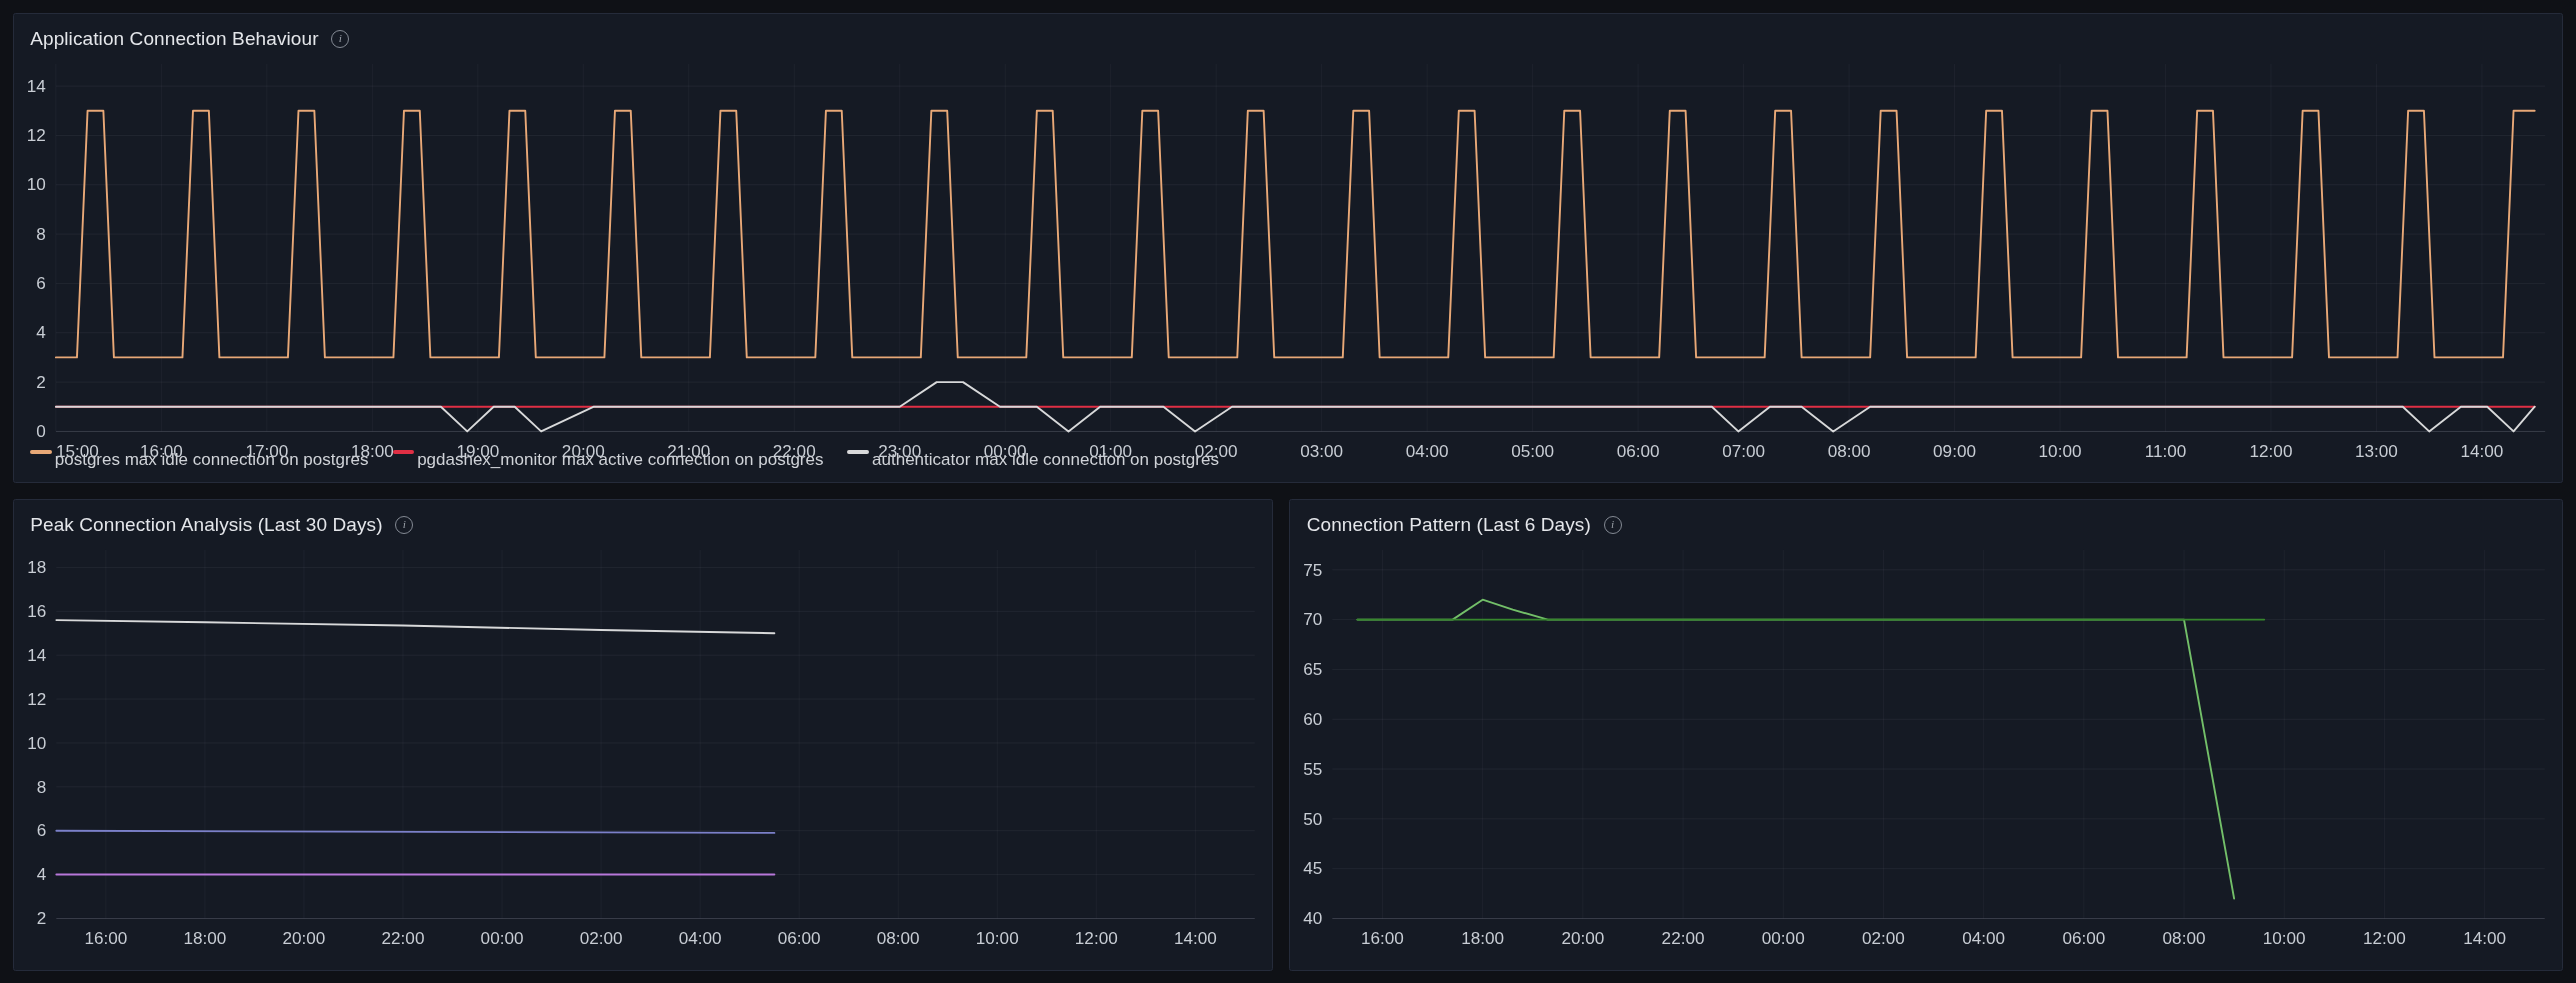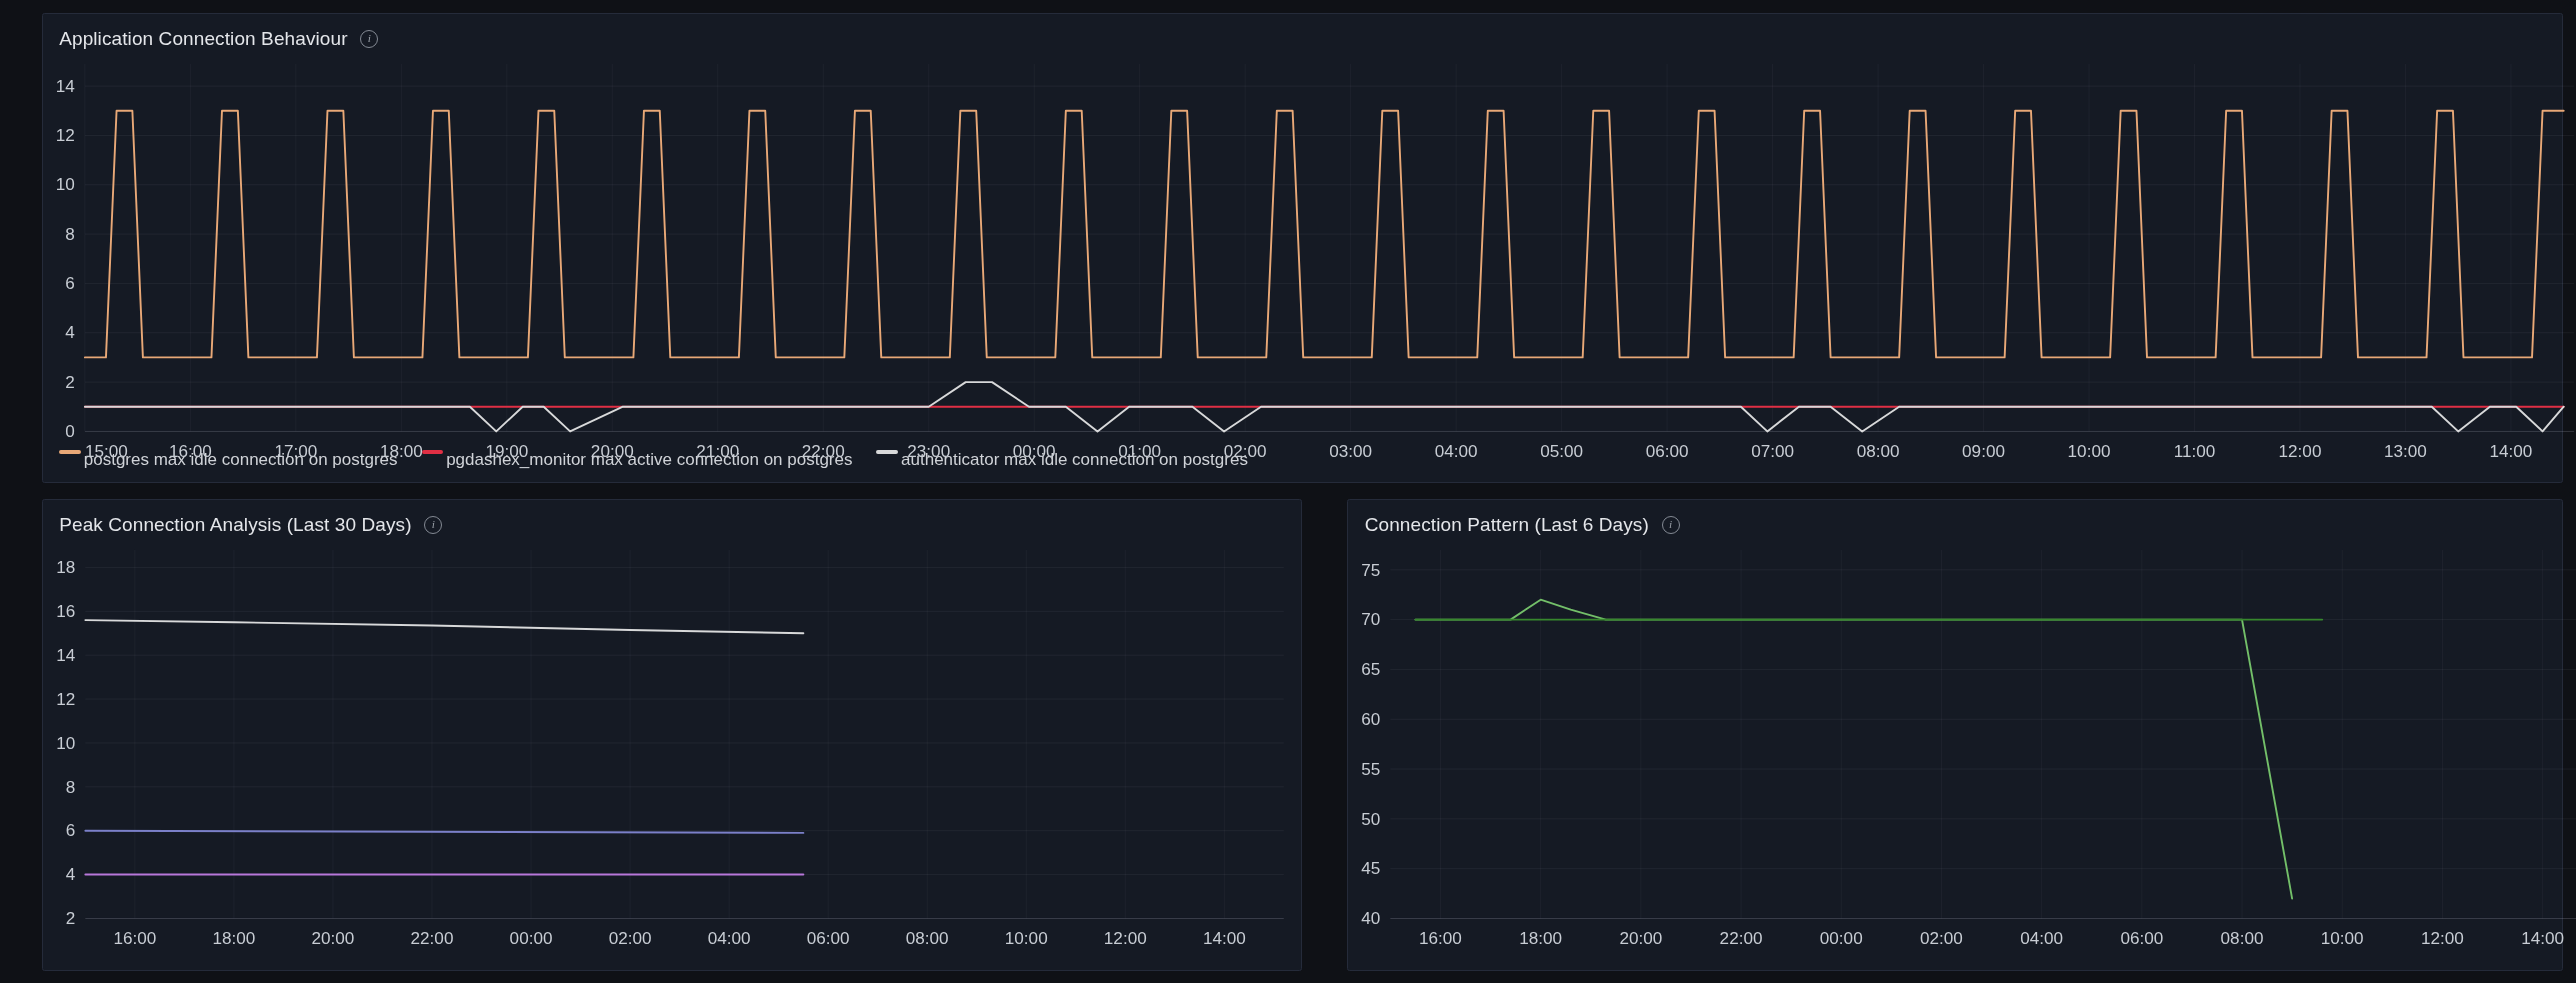--- a/index.html
+++ b/index.html
@@ -5,21 +5,21 @@
   *{box-sizing:border-box}
   html,body{margin:0;padding:0}
   body{
     width:2576px;height:984px;overflow:hidden;
     background:#0f1116;color:#d0d3d8;
     font-family:"Liberation Sans",sans-serif;
   }
   .dashboard{display:flex;flex-direction:column;gap:16.5px;padding:12.7px;height:100%;width:100%}
   .panel{
     background:#151a24;border:0.6px solid #252b3a;border-radius:2.5px;
-    display:flex;flex-direction:column;min-width:0;min-height:0;margin-left:29px;
+    display:flex;flex-direction:column;min-width:0;min-height:0;
   }
   .panel-top{height:470px}
   .row{display:flex;gap:16.5px;flex:1;min-height:0}
   .panel-left{width:1260px;flex:0 0 1260px}
   .panel-right{flex:1}
   .panel-header{display:flex;align-items:center;padding:11.4px 6.3px 2.5px 16.5px;height:41px;flex:0 0 auto}
   .panel-title{font-size:19px;font-weight:500;color:#e4e6ea;margin:0;letter-spacing:0.1px;cursor:pointer}
   .info-icon{
     display:inline-flex;align-items:center;justify-content:center;
     width:18px;height:18px;border:1.3px solid #848a94;border-radius:50%;

